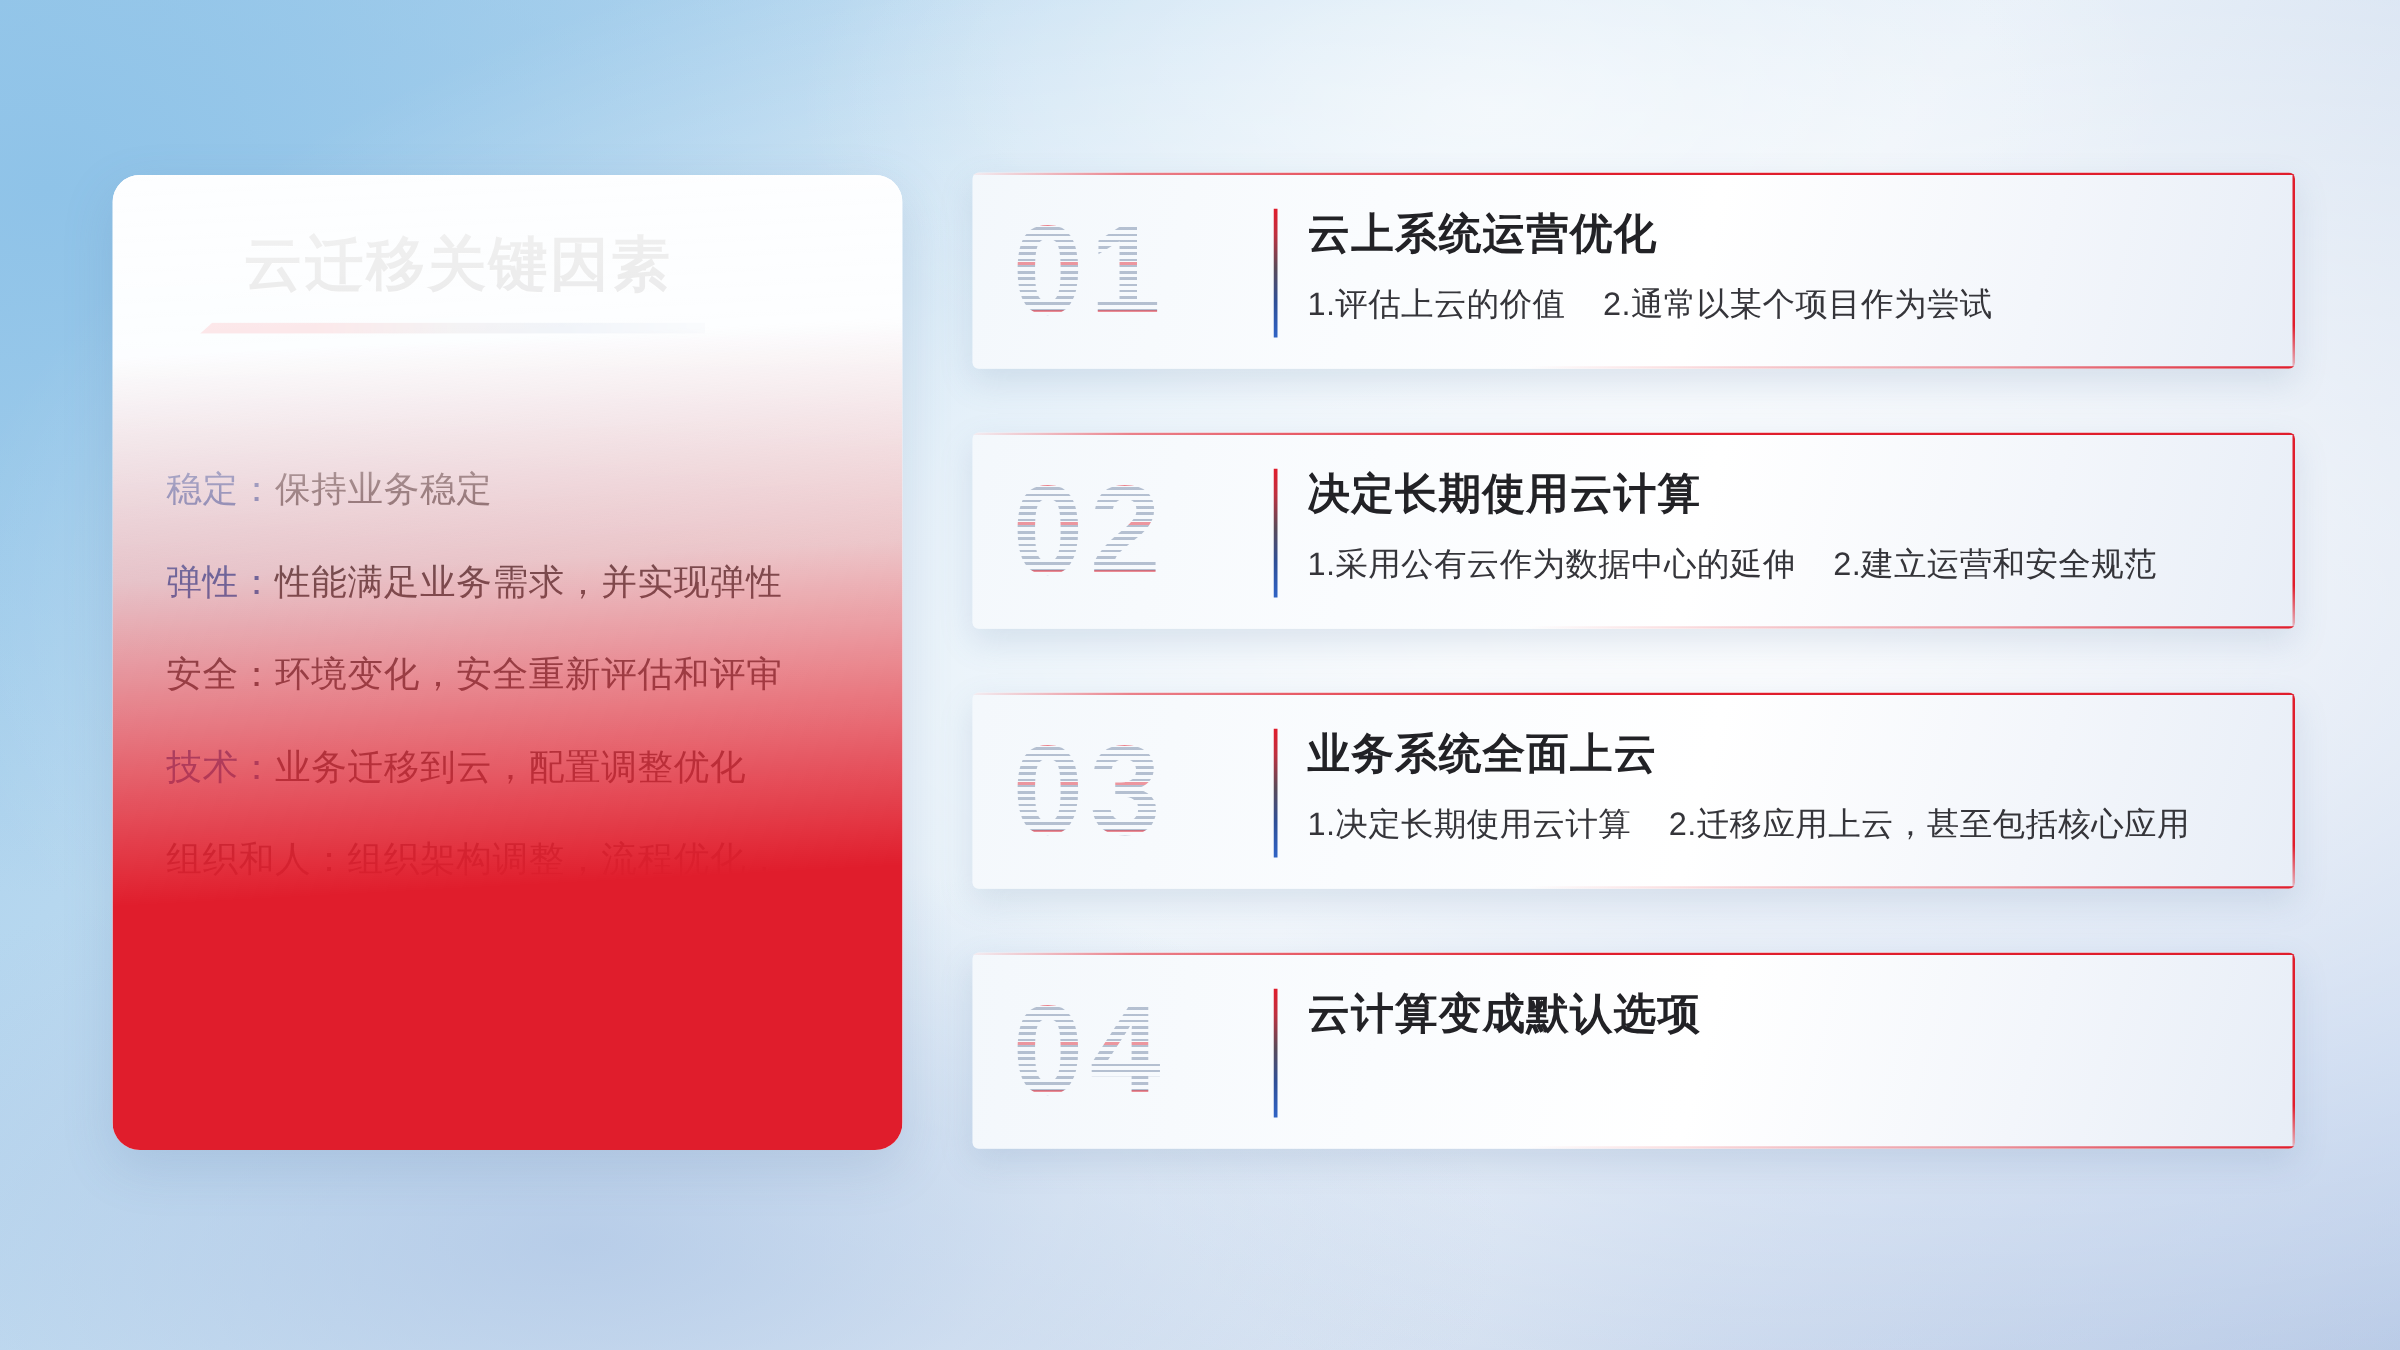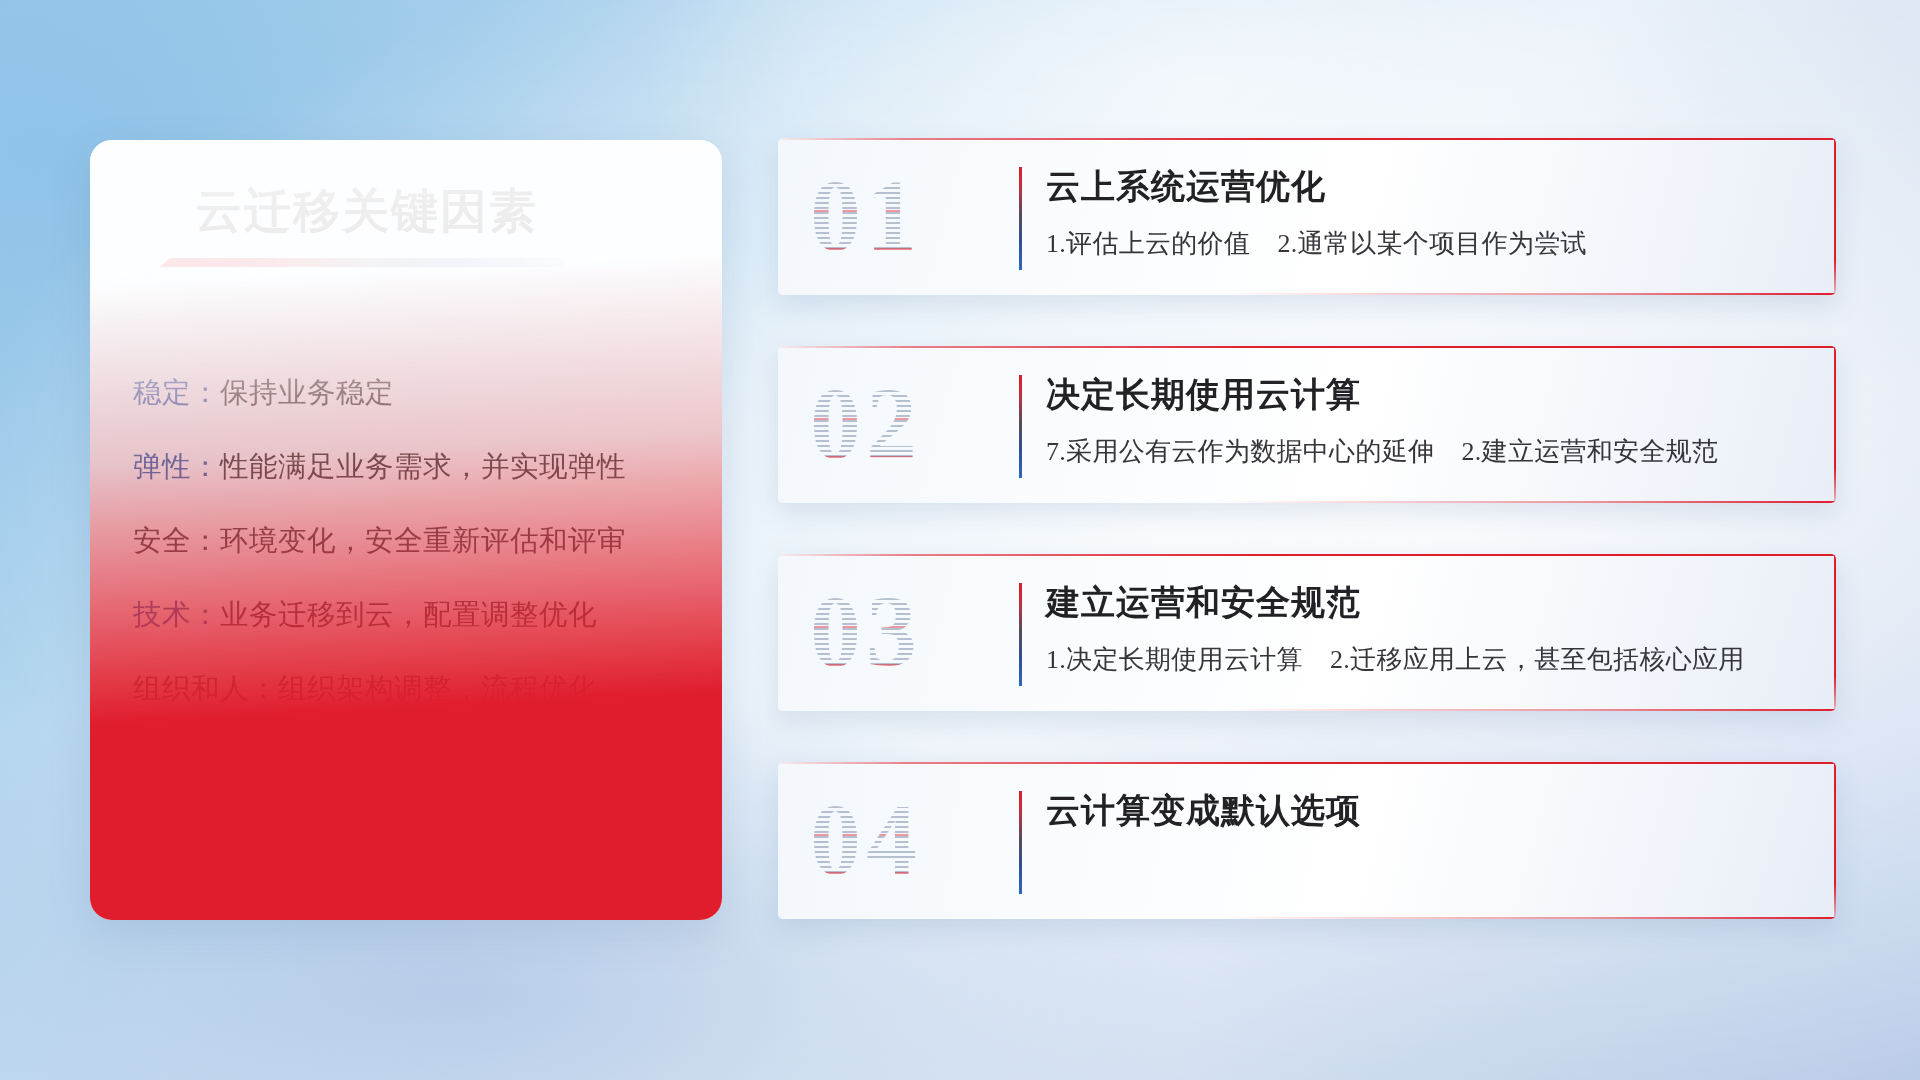--- a/index.html
+++ b/index.html
@@ -69,21 +69,21 @@
     color:#3b3b3f;
     white-space:nowrap;
     letter-spacing:.5px;
   }
   .factor-label { font-weight:500; }
   .factor-label.accent { color:#2f5fb0; }
   .factor-label.plain  { color:#3b3b3f; }
   .factor-text { color:#3b3b3f; }
 
   
-  #cards { position:absolute; left:778px; top:138px; width:1058px;font-family:Liberation Serif, serif; }
+  #cards { position:absolute; left:778px; top:138px; width:1058px; }
   .card {
     position:relative;
     height:157px;
     margin-bottom:51px;
     border-radius:5px;
     background:linear-gradient(104deg,
       rgba(244,248,252,.97) 0%,
       rgba(250,252,254,.99) 30%,
       rgba(255,255,255,1) 55%,
       rgba(243,246,251,.98) 80%,
@@ -182,30 +182,30 @@
       <div class="card-desc">1.评估上云的价值    2.通常以某个项目作为尝试</div>
     </div>
     <div class="card">
       <div class="card-topline"></div>
       <div class="card-rightline"></div>
       <div class="card-botline"></div>
       <div class="card-num">02</div>
       <div class="card-num-red">02</div>
       <div class="card-divider"></div>
       <div class="card-title">决定长期使用云计算</div>
-      <div class="card-desc">7.采用公有云作为数据中心的延伸    2.建立运营和安全规范</div>
+      <div class="card-desc">1.采用公有云作为数据中心的延伸    2.建立运营和安全规范</div>
     </div>
     <div class="card">
       <div class="card-topline"></div>
       <div class="card-rightline"></div>
       <div class="card-botline"></div>
       <div class="card-num">03</div>
       <div class="card-num-red">03</div>
       <div class="card-divider"></div>
-      <div class="card-title">建立运营和安全规范</div>
+      <div class="card-title">业务系统全面上云</div>
       <div class="card-desc">1.决定长期使用云计算    2.迁移应用上云，甚至包括核心应用</div>
     </div>
     <div class="card">
       <div class="card-topline"></div>
       <div class="card-rightline"></div>
       <div class="card-botline"></div>
       <div class="card-num">04</div>
       <div class="card-num-red">04</div>
       <div class="card-divider"></div>
       <div class="card-title">云计算变成默认选项</div>

